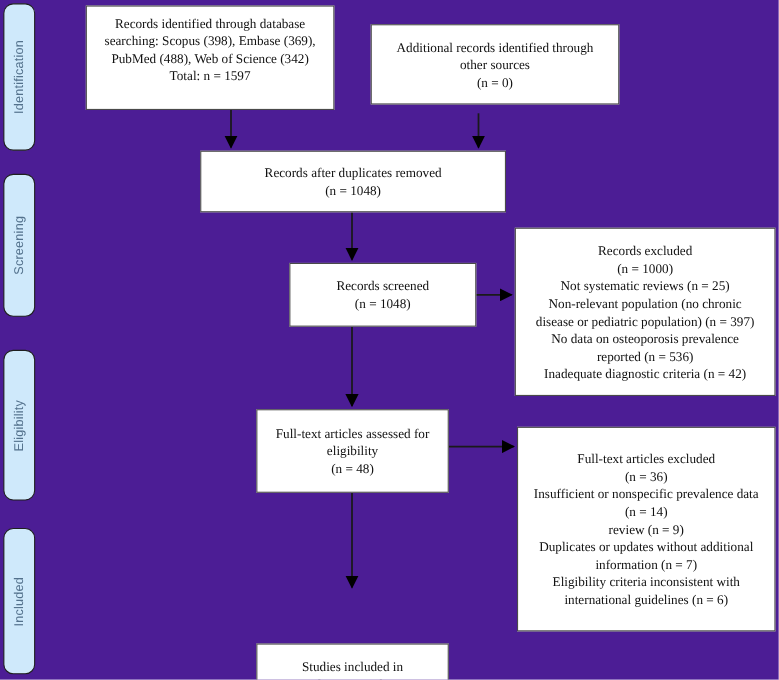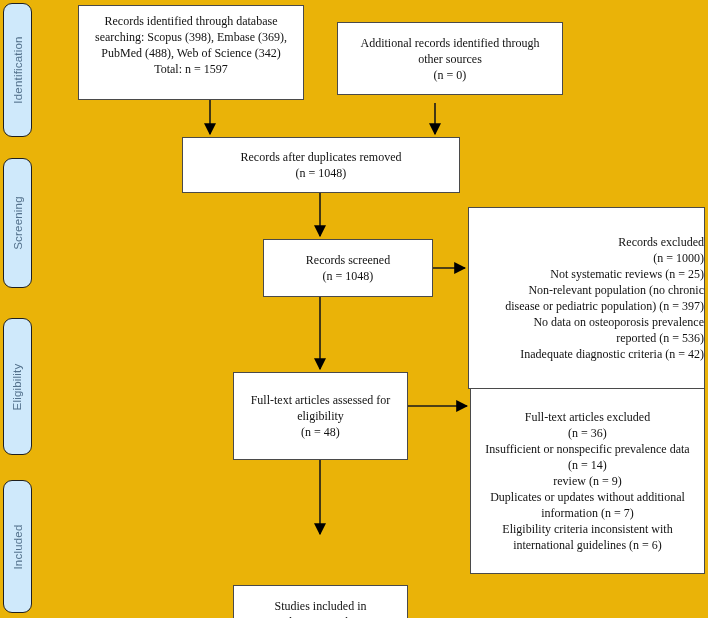--- a/index.html
+++ b/index.html
@@ -1,20 +1,20 @@
 <!DOCTYPE html>
 <html><head>
 <meta charset="utf-8">
 <style>
   html, body { margin: 0; padding: 0; background: #ffffff; }
   .canvas {
     position: relative;
     width: 708px;
     height: 618px;
-    background: #eab308;
+    background: #4c1d95;
     font-family: "Liberation Serif", serif;
     overflow: hidden;
   }
   .arrows {
     position: absolute;
     left: 0; top: 0;
     width: 708px; height: 618px;
     pointer-events: none;
   }
   .stage {
@@ -54,22 +54,22 @@
   
   #stage-identification { left: 3px; top: 3px;   width: 29px; height: 134px; }
   #stage-screening      { left: 3px; top: 158px; width: 29px; height: 130px; }
   #stage-eligibility    { left: 3px; top: 318px; width: 29px; height: 137px; }
   #stage-included       { left: 3px; top: 480px; width: 29px; height: 133px; }
   
   #box-records-identified { left: 78px;  top: 5px;   width: 226px; height: 95px;  }
   #box-other-sources      { left: 337px; top: 22px;  width: 226px; height: 73px;  }
   #box-duplicates         { left: 182px; top: 137px; width: 278px; height: 56px;  }
   #box-screened           { left: 235px; top: 239px; width: 170px; height: 58px; margin-left: 28px;  }
-  #box-records-excluded   { left: 468px; top: 207px; width: 237px; height: 182px; align-items: flex-end; }
-  #box-fulltext           { left: 233px; top: 372px; width: 175px; height: 88px;  }
+  #box-records-excluded   { left: 468px; top: 207px; width: 237px; height: 153px; }
+  #box-fulltext           { left: 233px; top: 372px; width: 175px; height: 76px;  }
   #box-fulltext-excluded  { left: 470px; top: 388px; width: 235px; height: 186px; }
   #box-included           { left: 233px; top: 537px; width: 175px; height: 73px; margin-top: 48px;  }
 </style>
 </head>
 <body>
 
 <div class="canvas">
 
   <svg class="arrows" width="708" height="618" viewBox="0 0 708 618" xmlns="http://www.w3.org/2000/svg">
     <defs>

